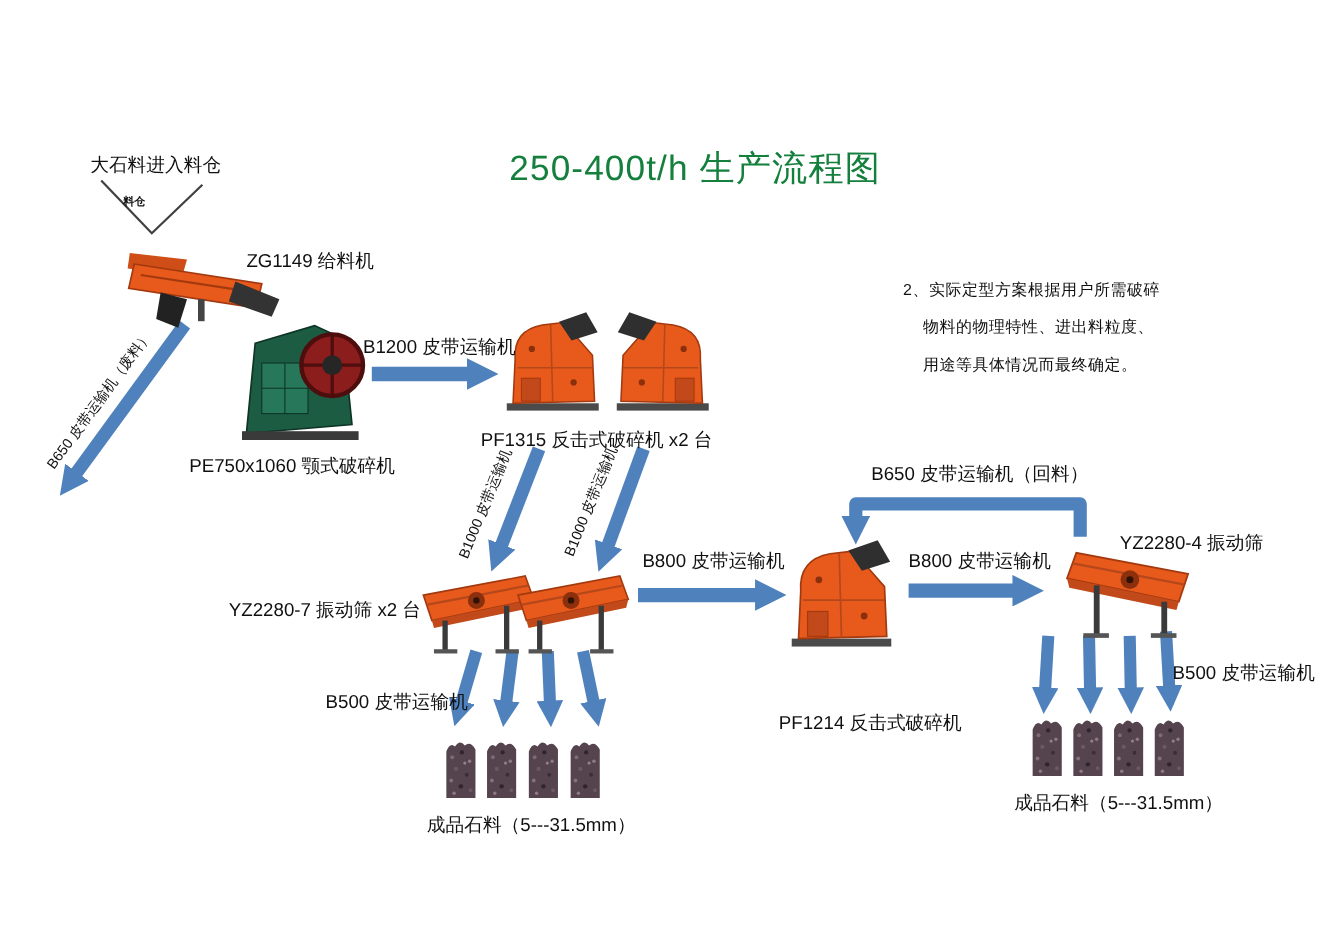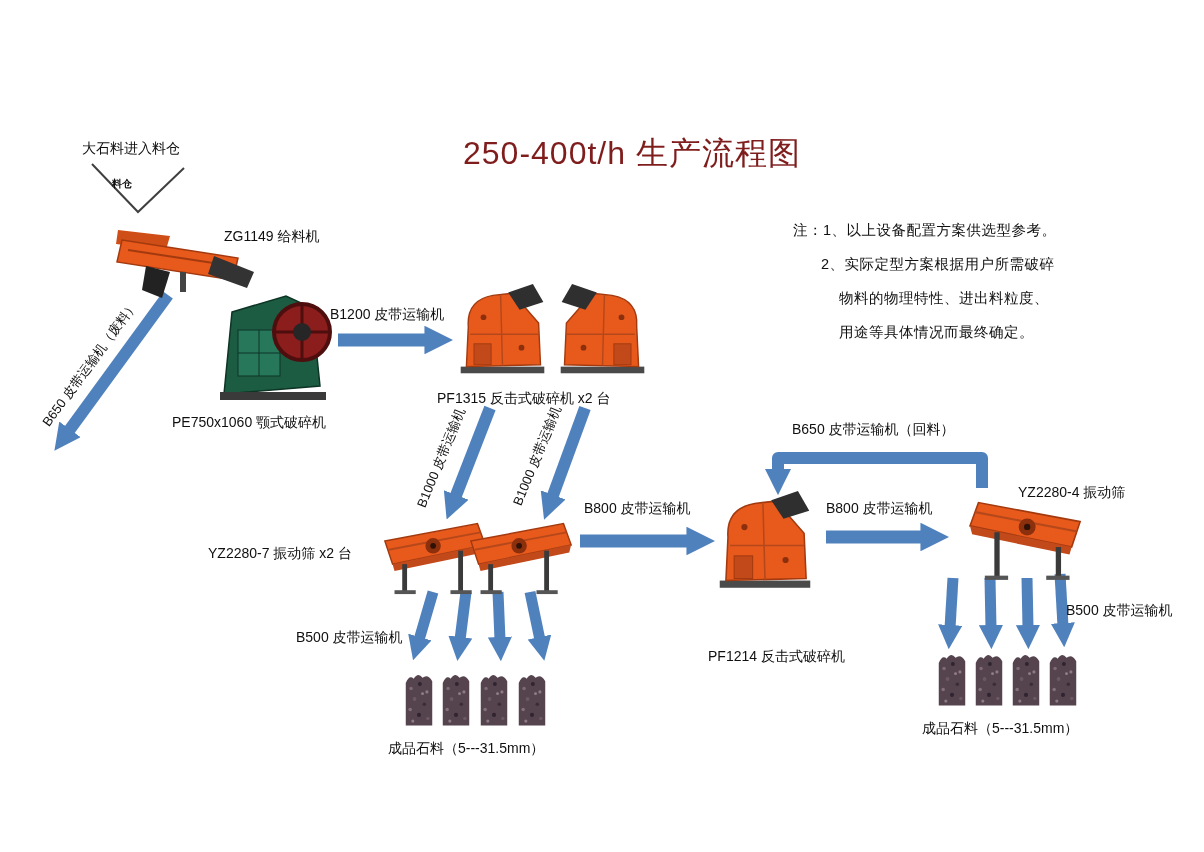--- a/index.html
+++ b/index.html
@@ -1,21 +1,21 @@
 <!DOCTYPE html>
 <html><head>
 <meta charset="utf-8">
 <style>
   * { margin:0; padding:0; box-sizing:border-box; }
   html,body { background:#ffffff; }
   body { font-family:"Liberation Sans","DejaVu Sans",sans-serif; color:#111; }
   .canvas { position:relative; width:1204px; height:852px; background:#fff; overflow:hidden; }
   .layer { position:absolute; left:0; top:0; }
-  .lbl { position:absolute; font-size:14px; color:#101010; white-space:nowrap; line-height:1.2; }
-  .title { font-size:32px; color:#7f1d1d; letter-spacing:1px; font-weight:500; }
+  .lbl { position:absolute; font-size:17px; color:#101010; white-space:nowrap; line-height:1.2; }
+  .title { font-size:32px; color:#15803d; letter-spacing:1px; font-weight:500; }
   .small { font-size:10px; font-weight:bold; }
   .note { font-size:14.5px; letter-spacing:0.5px; }
   .rot { text-align:center; font-size:13px; }
   .rot54 { transform:rotate(-54deg); }
   .rot68 { transform:rotate(-68deg); }
 </style>
 </head>
 <body>
 
 <div class="canvas">
@@ -150,18 +150,17 @@
   <div class="lbl" style="left:826px; top:500px;">B800 皮带运输机</div>
   <div class="lbl" style="left:1018px; top:484px;">YZ2280-4 振动筛</div>
   <div class="lbl" style="left:792px; top:421px;">B650 皮带运输机（回料）</div>
 
   <div class="lbl" style="left:296px; top:629px;">B500 皮带运输机</div>
   <div class="lbl" style="left:1066px; top:602px;">B500 皮带运输机</div>
 
   <div class="lbl" style="left:388px; top:740px;">成品石料（5---31.5mm）</div>
   <div class="lbl" style="left:922px; top:720px;">成品石料（5---31.5mm）</div>
 
-  <div class="lbl note" style="left:793px; top:222px;">注：1、以上设备配置方案供选型参考。</div>
   <div class="lbl note" style="left:821px; top:256px;">2、实际定型方案根据用户所需破碎</div>
   <div class="lbl note" style="left:839px; top:290px;">物料的物理特性、进出料粒度、</div>
   <div class="lbl note" style="left:839px; top:324px;">用途等具体情况而最终确定。</div>
 
 </div>
 
 </body></html>

